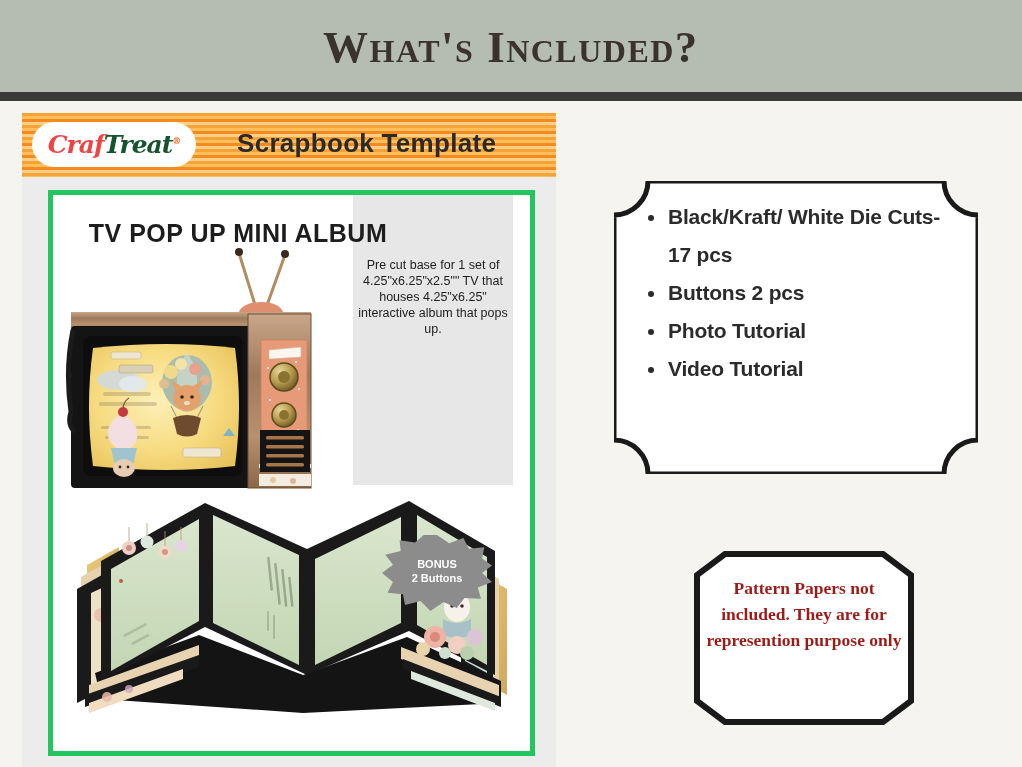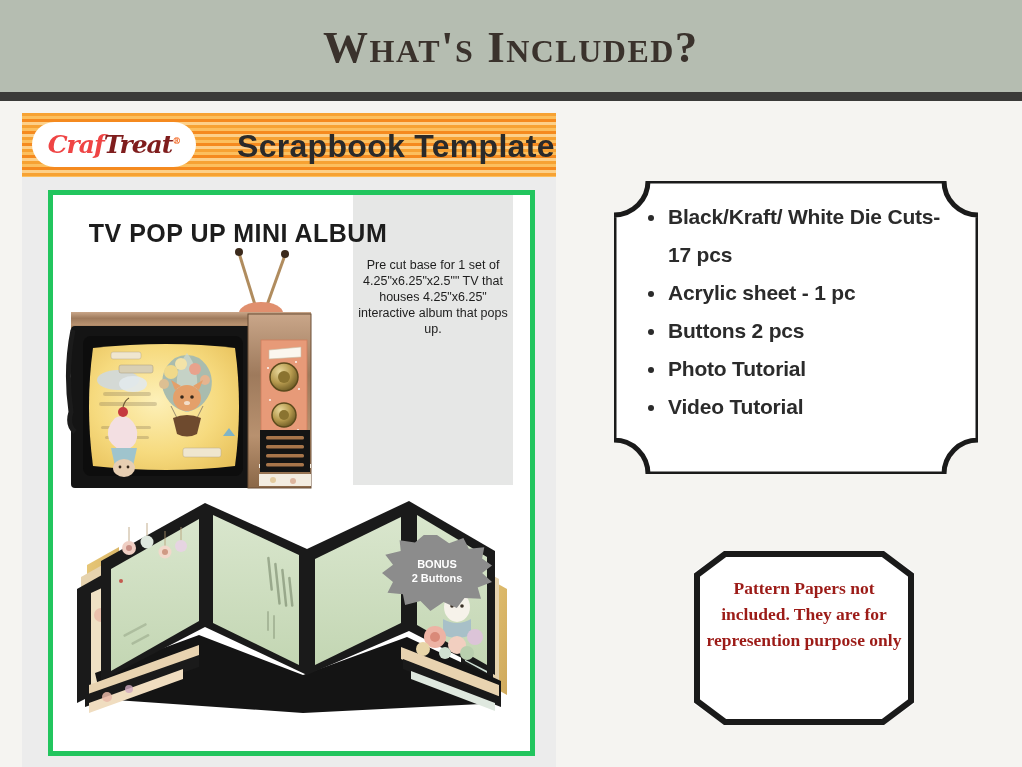--- a/index.html
+++ b/index.html
@@ -79,27 +79,27 @@
   }
   #brand-logo-text {
     font-family: "DejaVu Serif", serif;
     font-style: italic;
     font-weight: 700;
     font-size: 25px;
     letter-spacing: -1px;
     white-space: nowrap;
   }
   .logo-a { color: #ef4444; }
-  .logo-b { color: #7f1d1d; }
+  .logo-b { color: #14532d; }
   .logo-r { font-size: 9px; vertical-align: super; color: #f26722; }
 
   #brand-banner-title {
     position: absolute;
     left: 215px; top: 15px;
-    font-size: 32px;
+    font-size: 26px;
     font-weight: 700;
     color: #2a2a2a;
     letter-spacing: 0.3px;
   }
 
   
   #product-frame {
     position: absolute;
     left: 26px; top: 77px;
     width: 487px;
@@ -526,21 +526,20 @@
 
     </div>
   </div>
 
   <div id="included-box">
     <svg id="included-box-frame" viewBox="0 0 364 293" preserveAspectRatio="none">
       <path d="M0 34 A34 34 0 0 0 34 0 L330 0 A34 34 0 0 0 364 34 L364 259 A34 34 0 0 0 330 293 L34 293 A34 34 0 0 0 0 259 Z" fill="#ffffff" stroke="#1a1a1a" stroke-width="5"></path>
     </svg>
     <ul id="included-list">
       <li>Black/Kraft/ White Die Cuts- 17 pcs</li>
-      <li>Acrylic sheet - 1 pc</li>
       <li>Buttons 2 pcs</li>
       <li>Photo Tutorial</li>
       <li>Video Tutorial</li>
     </ul>
   </div>
 
   <div id="disclaimer-box">
     <div id="disclaimer-hex"></div>
     <svg id="disclaimer-hex-border" viewBox="0 0 220 174" preserveAspectRatio="none">
       <path d="M31 3 L189 3 L217 24 L217 150 L189 171 L31 171 L3 150 L3 24 Z" fill="none" stroke="#1a1a1a" stroke-width="6"></path>

